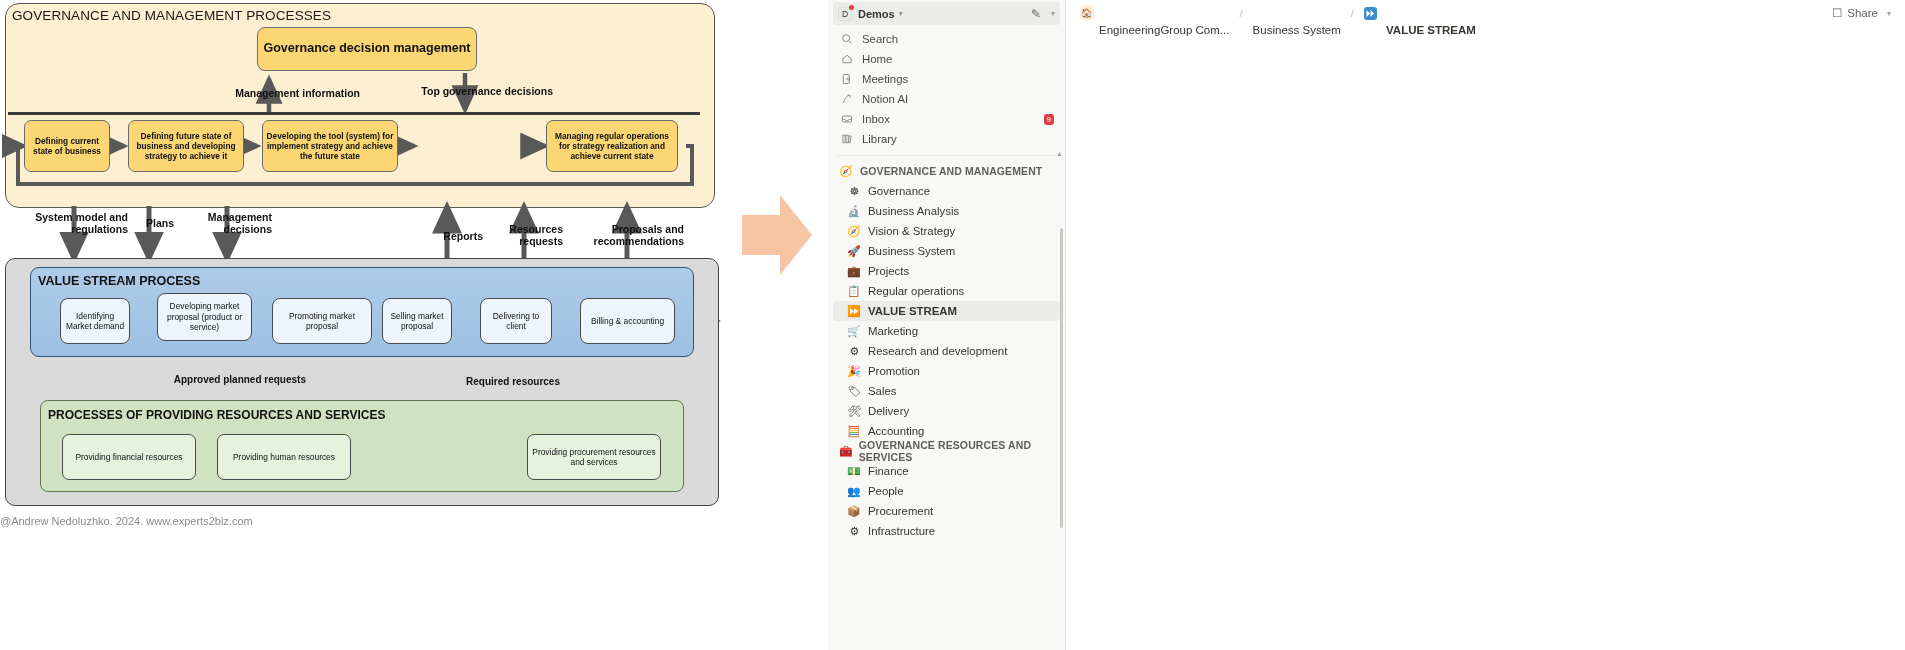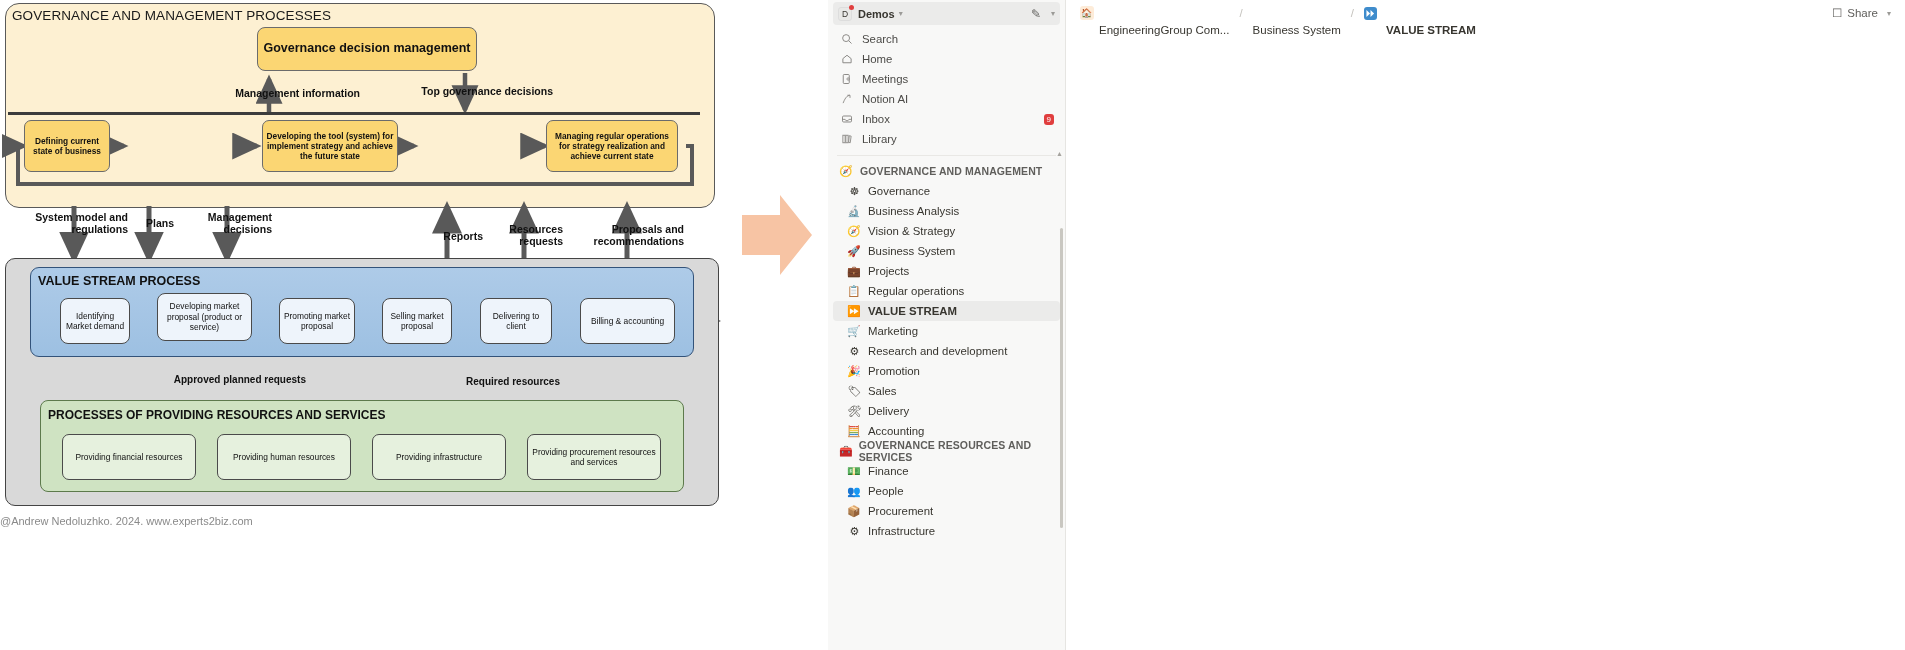--- a/index.html
+++ b/index.html
@@ -174,51 +174,51 @@
 
     <path d="M227,357 L227,400" stroke="#595959" stroke-width="5" marker-end="url(#ah)"></path>
     <path d="M493,400 L493,357" stroke="#595959" stroke-width="5" marker-end="url(#ah)"></path>
   </svg>
 
   <div class="lbl" style="left:200px;top:87px;width:160px">Management information</div>
   <div class="lbl" style="left:378px;top:85px;width:175px">Top governance decisions</div>
 
   <div class="gov-row">
     <div class="gbox" style="left:6px;width:86px">Defining current state of business</div>
+    <div class="gbox" style="left:110px;width:116px">Defining future state of business and developing strategy to achieve it</div>
     <div class="gbox" style="left:244px;width:136px">Developing the tool (system) for implement strategy and achieve the future state</div>
     <div class="gbox" style="left:528px;width:132px">Managing regular operations for strategy realization  and achieve current state</div>
   </div>
   <div class="gov-hr"></div>
 
   <div class="lbl" style="left:24px;top:211px;width:104px">System model and regulations</div>
   <div class="lbl" style="left:124px;top:217px;width:50px">Plans</div>
   <div class="lbl" style="left:184px;top:211px;width:88px">Management decisions</div>
   <div class="lbl" style="left:413px;top:230px;width:70px">Reports</div>
   <div class="lbl" style="left:487px;top:223px;width:76px">Resources requests</div>
   <div class="lbl" style="left:572px;top:223px;width:112px">Proposals and recommendations</div>
 
   <div class="vs-outer"></div>
   <div class="vs-panel"></div>
   <div class="vs-title">VALUE STREAM PROCESS</div>
 
   <div class="vbox" style="left:60px;width:70px">Identifying Market demand</div>
   <div class="vbox" style="left:157px;width:95px;top:293px;height:48px">Developing market proposal (product or service)</div>
-  <div class="vbox" style="left:279px;width:76px">Promoting market proposal</div>
+  <div class="vbox" style="left:272px;width:100px">Promoting market proposal</div>
   <div class="vbox" style="left:382px;width:70px">Selling market proposal</div>
   <div class="vbox" style="left:480px;width:72px">Delivering to client</div>
   <div class="vbox" style="left:580px;width:95px">Billing &amp; accounting</div>
 
   <div class="lbl" style="left:146px;top:374px;width:160px;font-size:10px">Approved planned requests</div>
   <div class="lbl" style="left:430px;top:376px;width:130px;font-size:10px">Required resources</div>
 
   <div class="res-panel"></div>
   <div class="res-title">PROCESSES OF PROVIDING RESOURCES AND SERVICES</div>
   <div class="rbox" style="left:62px;width:134px">Providing financial resources</div>
   <div class="rbox" style="left:217px;width:134px">Providing human resources</div>
-  <div class="rbox" style="left:372px;width:134px">Providing infrastructure</div>
   <div class="rbox" style="left:527px;width:134px">Providing procurement resources and services</div>
 
   <div class="credit">@Andrew Nedoluzhko. 2024. www.experts2biz.com</div>
 
   <svg class="arrow-right-big" viewBox="0 0 70 90">
     <path d="M0,25 L38,25 L38,5 L70,45 L38,85 L38,65 L0,65 z" fill="#f7c4a4"></path>
   </svg>
 </div>
 
 <div id="sidebar">

